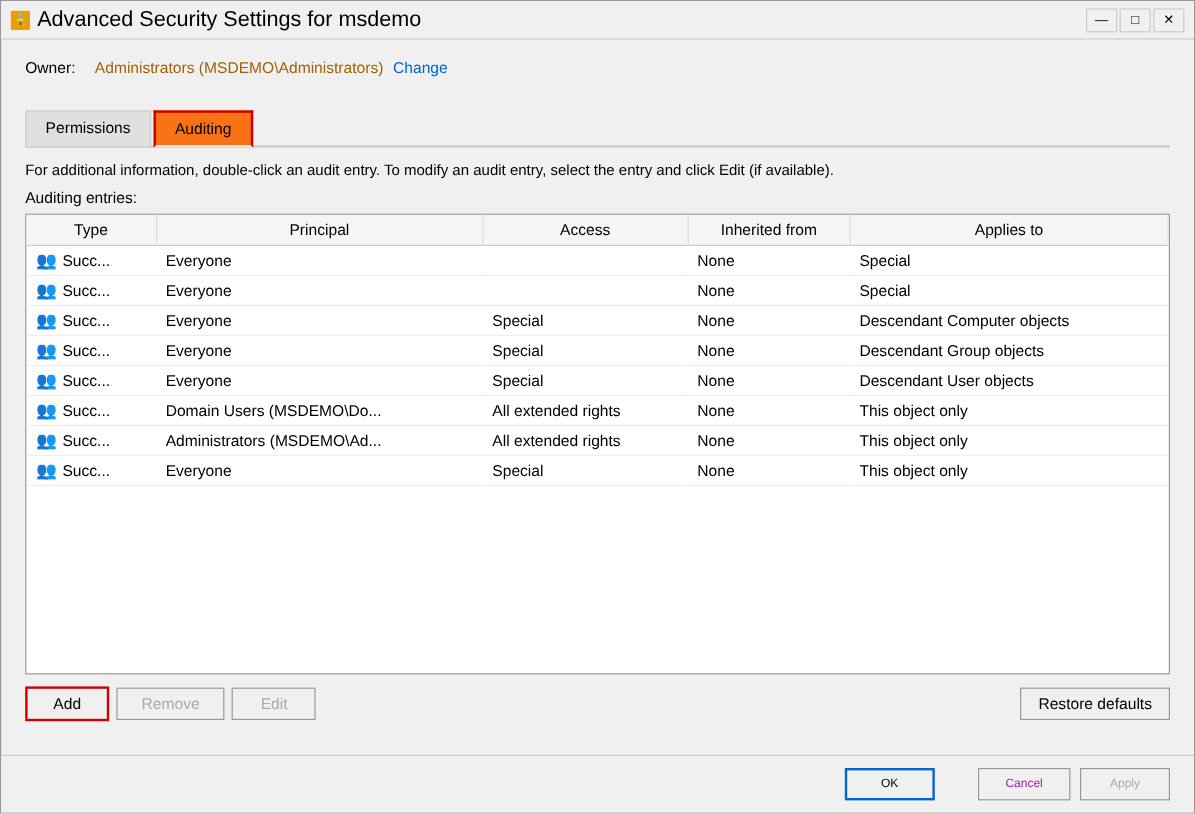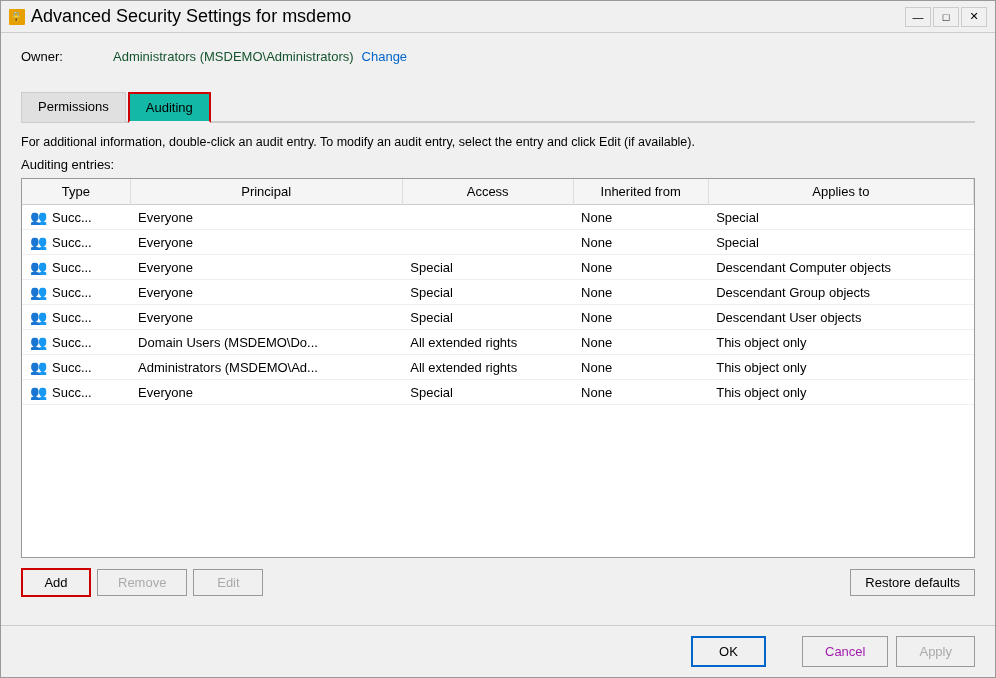--- a/index.html
+++ b/index.html
@@ -74,23 +74,22 @@
       display: flex;
       align-items: center;
       margin-bottom: 12px;
     }
     .owner-label {
       color: #000;
       margin-right: 8px;
       min-width: 50px;
     }
     .owner-value {
-      color: #14532d;
+      color: #a16207;
       margin-right: 8px;
-      margin-left: 34px;
     }
     .owner-link {
       color: #0066cc;
       cursor: pointer;
       text-decoration: none;
     }
 
     .tabs {
       display: flex;
       border-bottom: 2px solid #ccc;
@@ -101,21 +100,21 @@
       cursor: pointer;
       border: 1px solid #ccc;
       background: #e0e0e0;
       margin-right: 2px;
       margin-bottom: -2px;
       color: #000;
       position: relative;
       margin-top: 16px;
     }
     .tab.active-red {
-      background: #14b8a6;
+      background: #f97316;
       border: 2px solid #cc0000;
       border-bottom: 2px solid #f0f0f0;
       z-index: 1;
     }
 
     .info-text {
       font-size: 12.5px;
       color: #000;
       margin-bottom: 8px;
     }
@@ -202,21 +201,21 @@
     .dialog-footer {
       border-top: 1px solid #ccc;
       padding: 10px 20px;
       display: flex;
       justify-content: flex-end;
       gap: 8px;
       background: #f0f0f0;
     }
     .footer-btn {
       padding: 6px 22px;
-      font-size: 13px;
+      font-size: 10px;
       cursor: pointer;
       min-width: 75px;
     }
     .footer-btn.ok-btn {
       background: #f0f0f0;
       border: 2px solid #0066cc;
       color: #000;
     }
     .footer-btn.cancel-btn {
       background: #f0f0f0;

